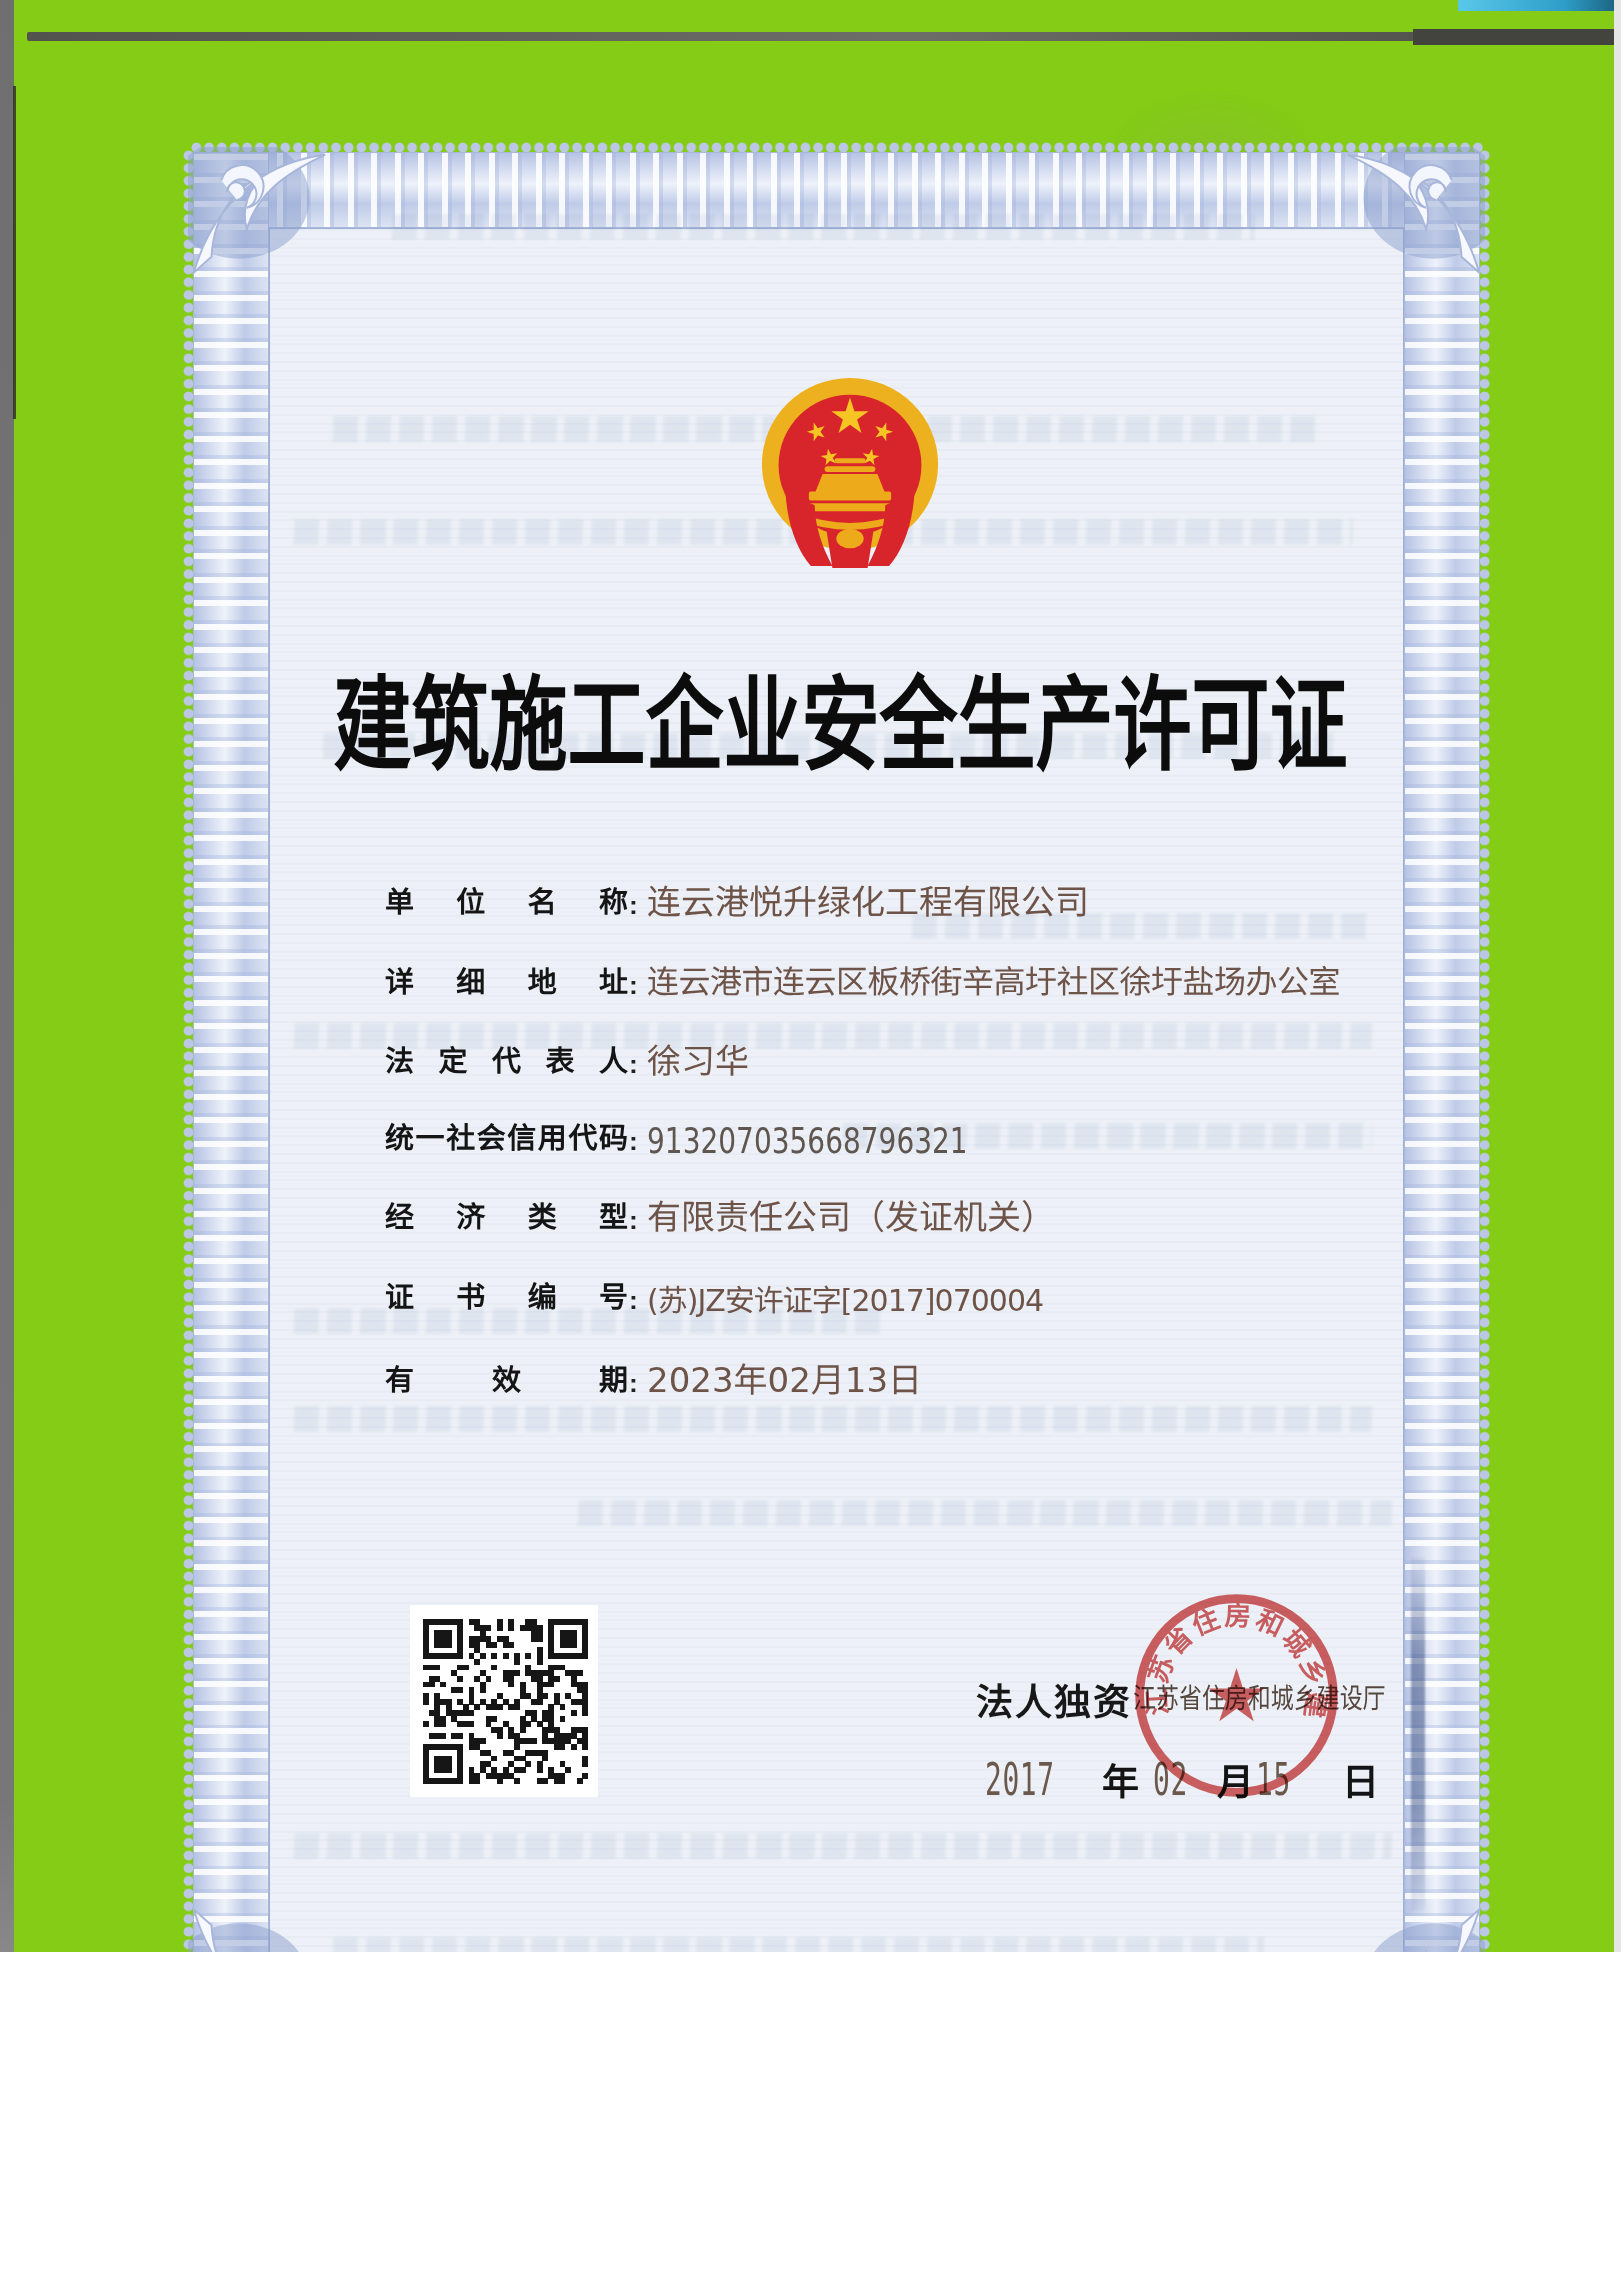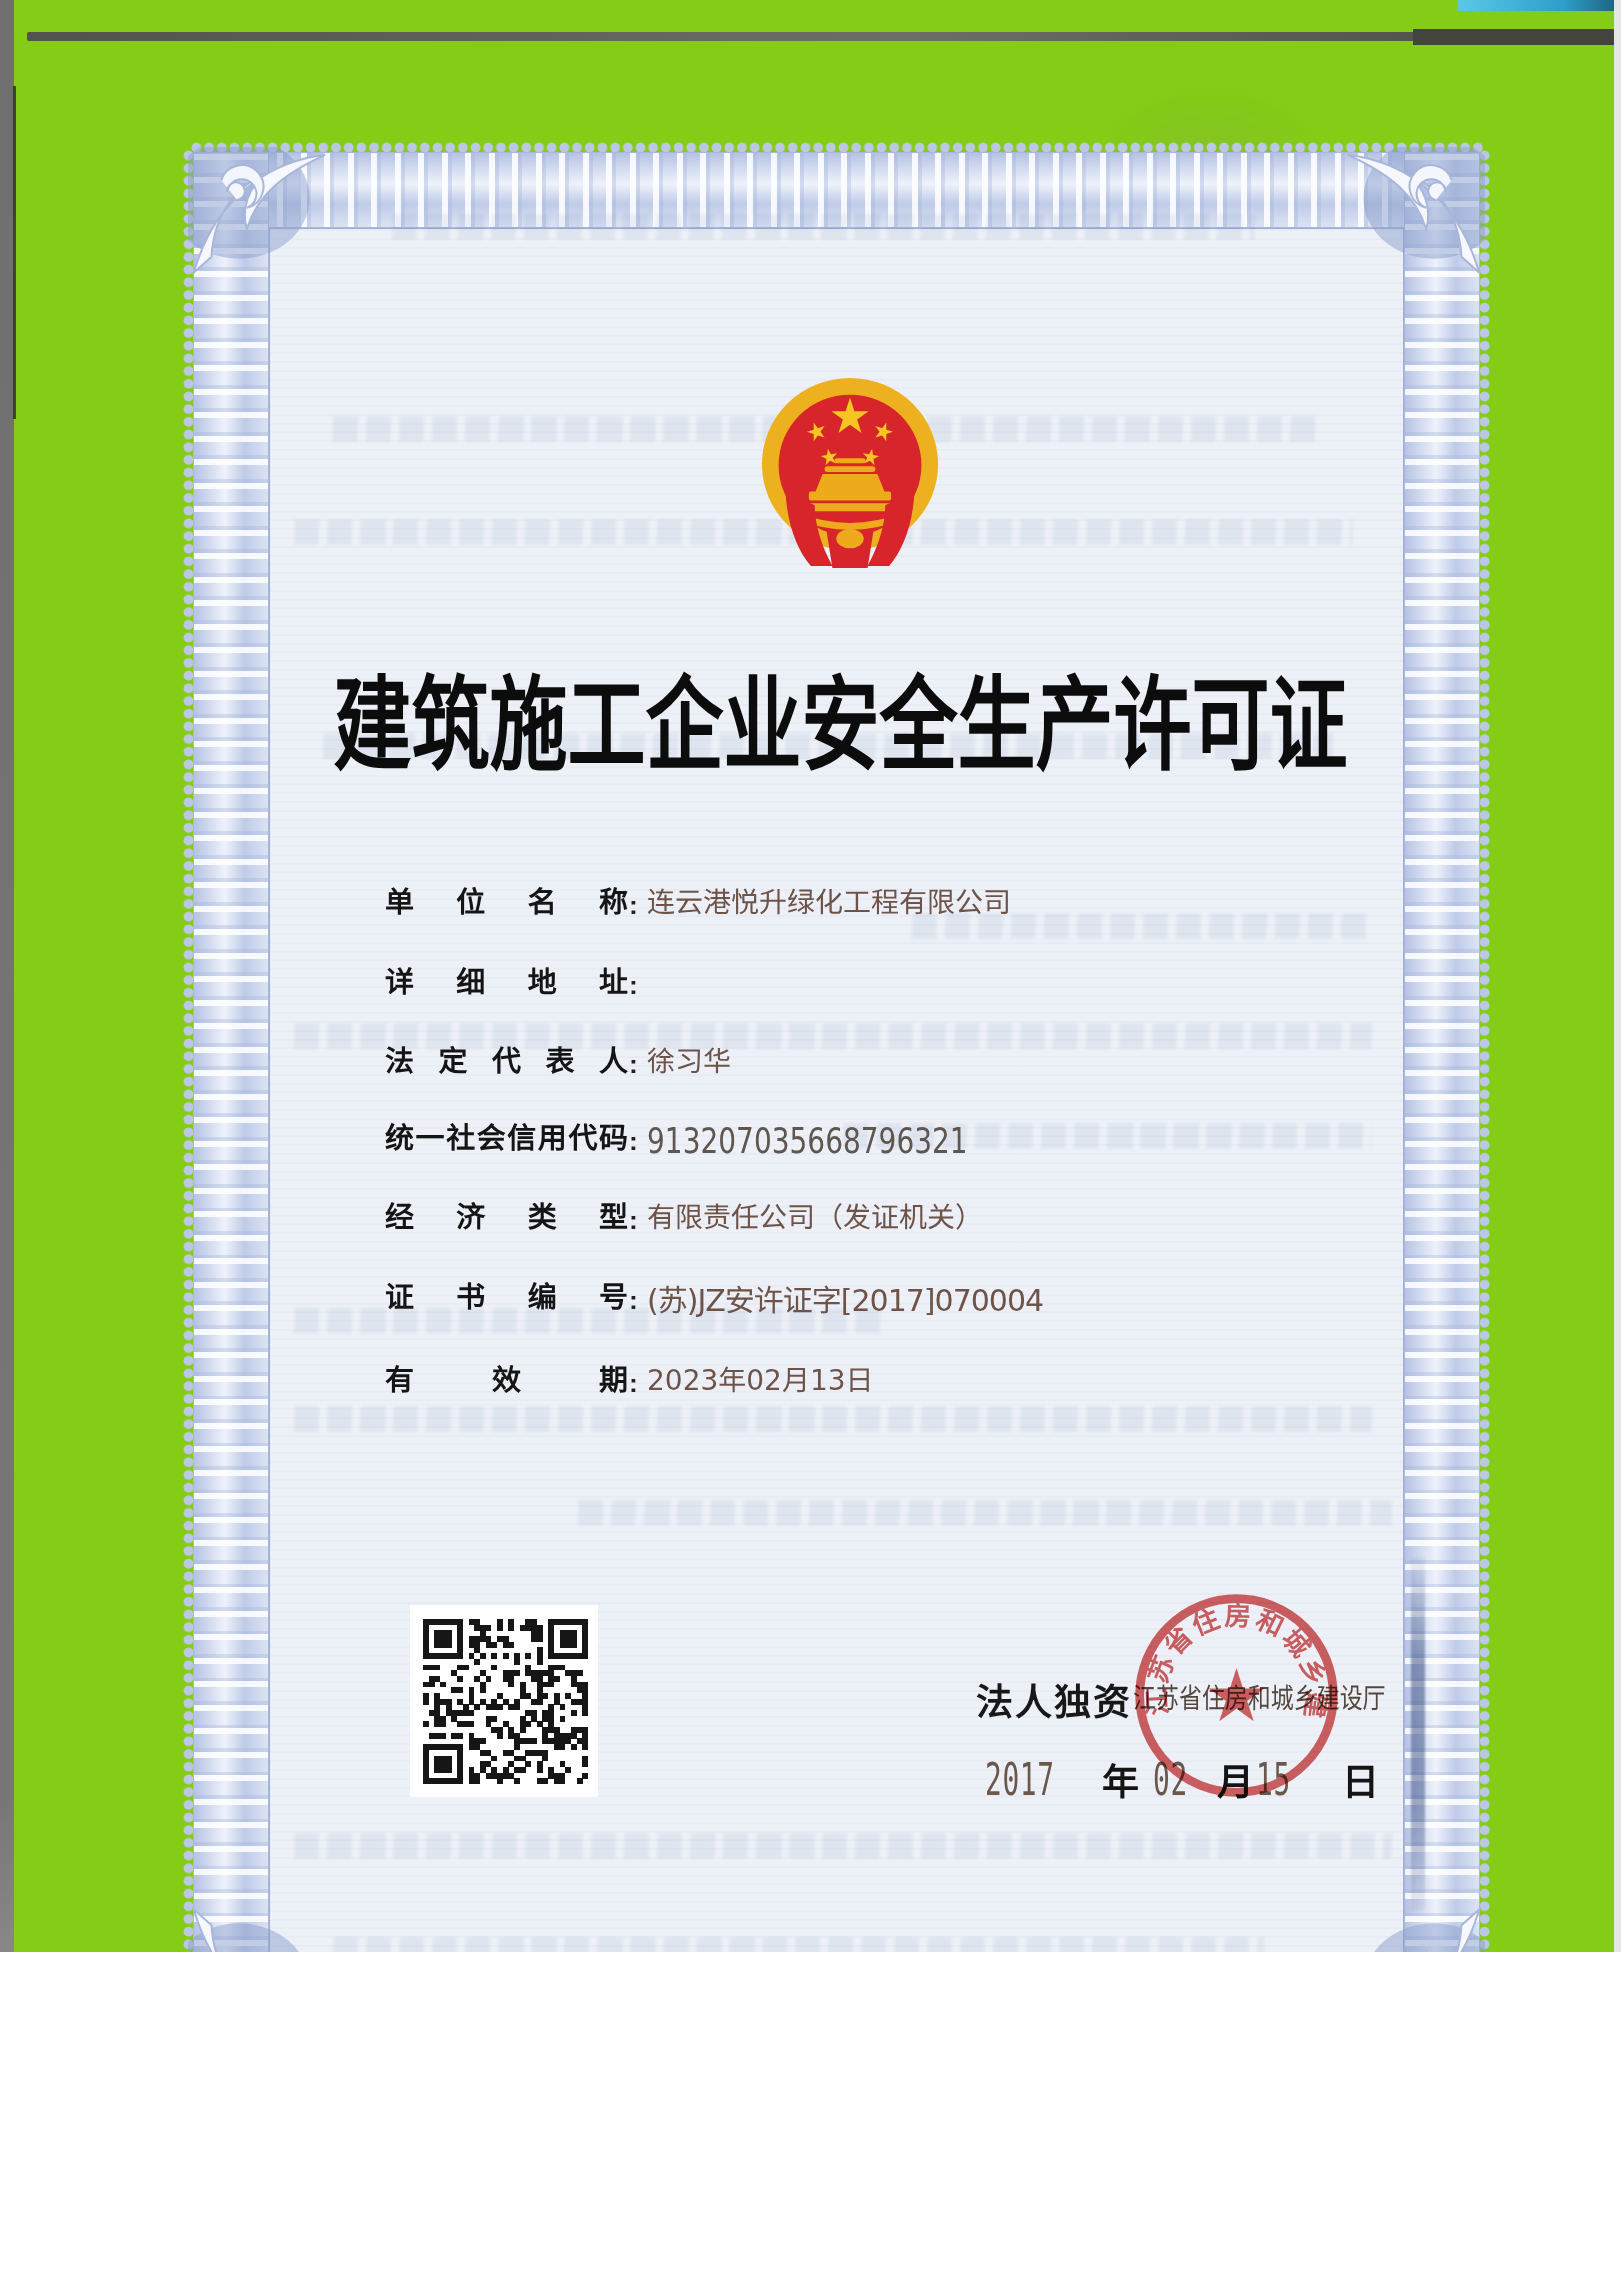--- a/index.html
+++ b/index.html
@@ -71,21 +71,21 @@
   #title { position:absolute; left:272px; top:674px; width:1137px;
     text-align:center; font-size:78px; line-height:78px; font-weight:900;
     color:#0c0c0c; letter-spacing:0; transform:scaleY(1.32); transform-origin:center top;
     font-family:"DejaVu Sans","Liberation Sans",sans-serif; white-space:nowrap; }
   
   .row { position:absolute; left:0; top:0; width:1621px; height:49px; }
   .flabel { position:absolute; left:385px; width:243px; font-size:29px; line-height:33px;
     font-weight:700; color:var(--label-ink); display:flex; justify-content:space-between;
     font-family:"DejaVu Sans","Liberation Sans",sans-serif; }
   .colon { position:absolute; left:629px; font-size:26.5px; font-weight:700; color:#222; }
-  .fvalue { position:absolute; left:647px; font-size:28px; line-height:37px;
+  .fvalue { position:absolute; left:647px; font-size:34px; line-height:37px;
     color:var(--value-ink); white-space:nowrap; transform-origin:left center;
     font-family:"DejaVu Sans","Liberation Sans",sans-serif; }
   #row1 .flabel{top:886px;} #row1 .colon{top:890px;} #row1 .fvalue{top:884px;}
   #row2 .flabel{top:966px;} #row2 .colon{top:970px;} #row2 .fvalue{top:964px; font-size:32px; letter-spacing:-0.5px;}
   #row3 .flabel{top:1045px;} #row3 .colon{top:1049px;} #row3 .fvalue{top:1043px;text-align:center;}
   #row4 .flabel{top:1122px;} #row4 .colon{top:1126px;} #row4 .fvalue{top:1123px; font-size:35px; transform:scaleX(.8); color:#5f564f;}
   #row5 .flabel{top:1201px;} #row5 .colon{top:1205px;} #row5 .fvalue{top:1199px;}
   #row6 .flabel{top:1281px;} #row6 .colon{top:1285px;} #row6 .fvalue{top:1282px; font-size:30px; letter-spacing:-1px;}
   #row7 .flabel{top:1364px;} #row7 .colon{top:1368px;} #row7 .fvalue{top:1362px;}
   
@@ -212,20 +212,21 @@
     <div class="fvalue">连云港悦升绿化工程有限公司</div>
   </div>
   <div class="row" id="row2">
     <div class="flabel jchars">
         <span>详</span>
         <span>细</span>
         <span>地</span>
         <span>址</span>
       </div>
     <div class="colon">:</div>
+    <div class="fvalue">连云港市连云区板桥街辛高圩社区徐圩盐场办公室</div>
   </div>
   <div class="row" id="row3">
     <div class="flabel jchars">
         <span>法</span>
         <span>定</span>
         <span>代</span>
         <span>表</span>
         <span>人</span>
       </div>
     <div class="colon">:</div>

